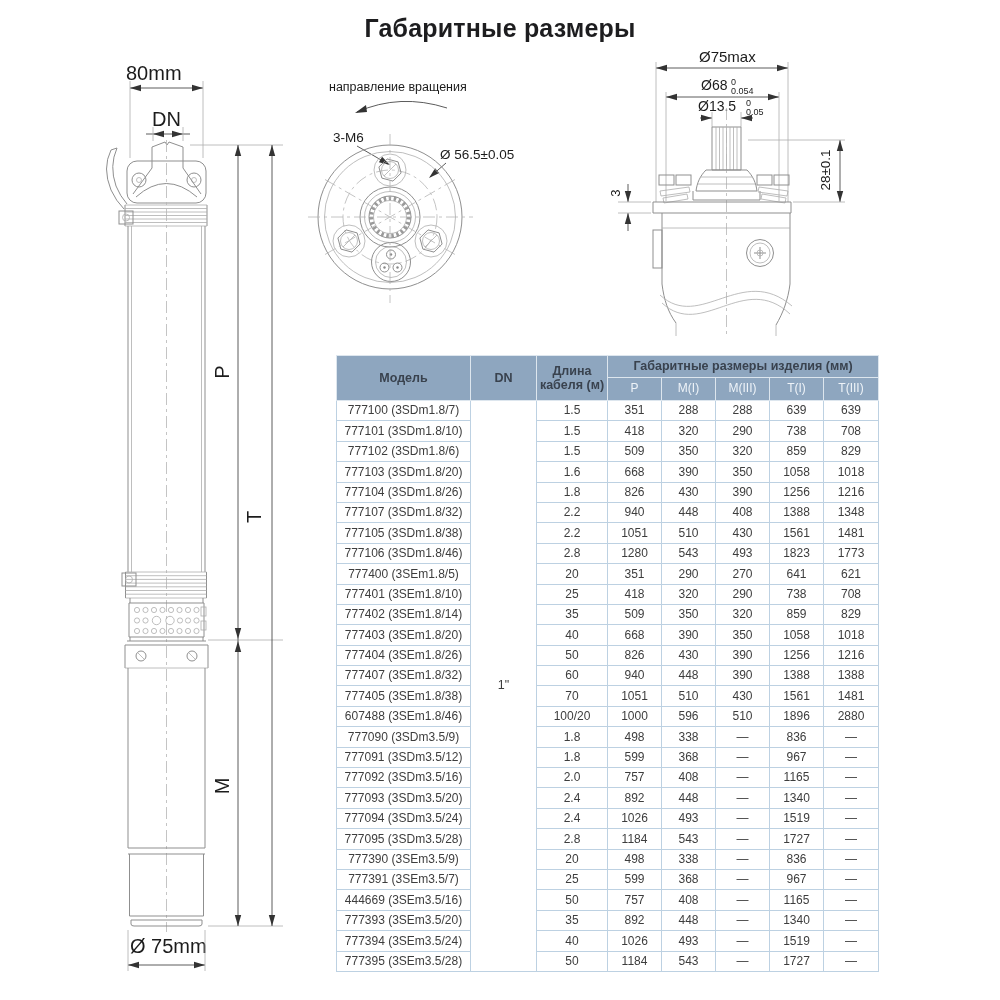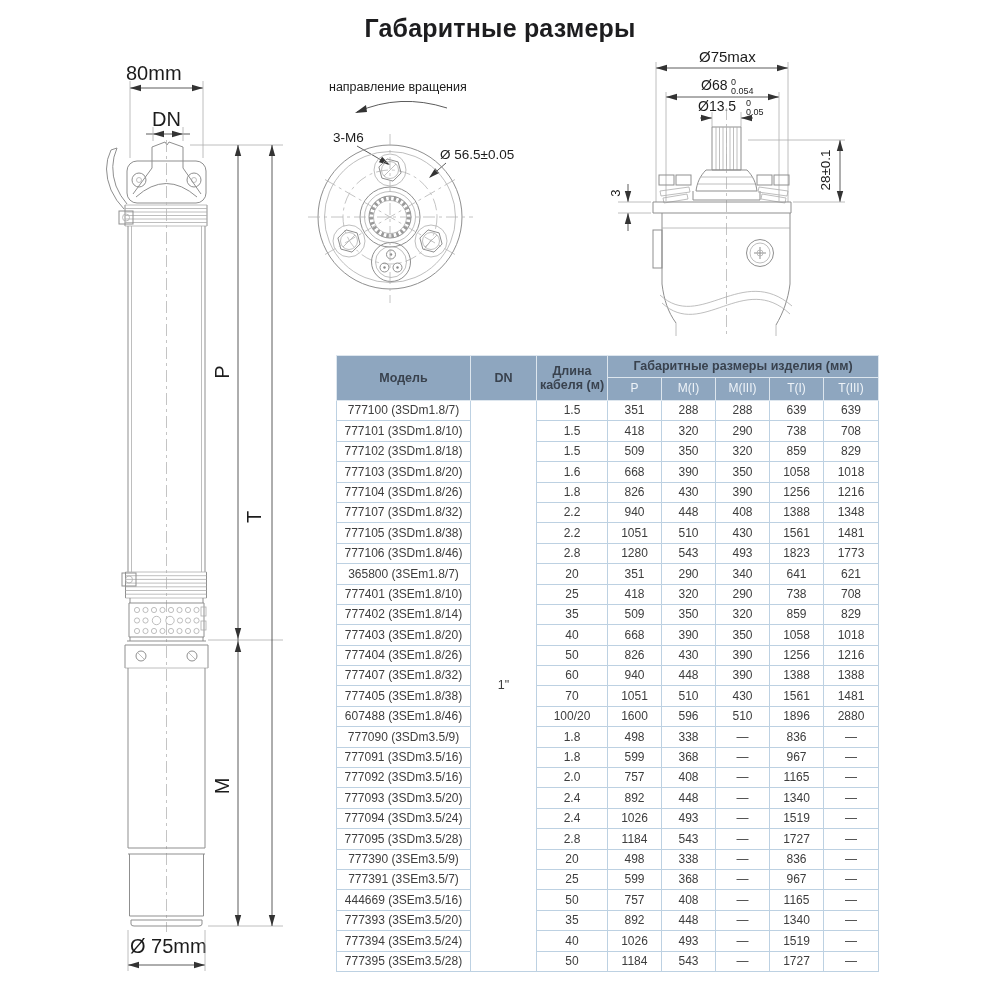--- a/index.html
+++ b/index.html
@@ -380,21 +380,21 @@
         <tr>
           <td>777101 (3SDm1.8/10)</td>
           <td>1.5</td>
           <td>418</td>
           <td>320</td>
           <td>290</td>
           <td>738</td>
           <td>708</td>
         </tr>
         <tr>
-          <td>777102 (3SDm1.8/18)</td>
+          <td>777102 (3SDm1.8/6)</td>
           <td>1.5</td>
           <td>509</td>
           <td>350</td>
           <td>320</td>
           <td>859</td>
           <td>829</td>
         </tr>
         <tr>
           <td>777103 (3SDm1.8/20)</td>
           <td>1.6</td>
@@ -434,25 +434,25 @@
         <tr>
           <td>777106 (3SDm1.8/46)</td>
           <td>2.8</td>
           <td>1280</td>
           <td>543</td>
           <td>493</td>
           <td>1823</td>
           <td>1773</td>
         </tr>
         <tr>
-          <td>365800 (3SEm1.8/7)</td>
+          <td>777400 (3SEm1.8/5)</td>
           <td>20</td>
           <td>351</td>
           <td>290</td>
-          <td>340</td>
+          <td>270</td>
           <td>641</td>
           <td>621</td>
         </tr>
         <tr>
           <td>777401 (3SEm1.8/10)</td>
           <td>25</td>
           <td>418</td>
           <td>320</td>
           <td>290</td>
           <td>738</td>
@@ -499,37 +499,37 @@
           <td>70</td>
           <td>1051</td>
           <td>510</td>
           <td>430</td>
           <td>1561</td>
           <td>1481</td>
         </tr>
         <tr>
           <td>607488 (3SEm1.8/46)</td>
           <td>100/20</td>
-          <td>1600</td>
+          <td>1000</td>
           <td>596</td>
           <td>510</td>
           <td>1896</td>
           <td>2880</td>
         </tr>
         <tr>
           <td>777090 (3SDm3.5/9)</td>
           <td>1.8</td>
           <td>498</td>
           <td>338</td>
           <td>—</td>
           <td>836</td>
           <td>—</td>
         </tr>
         <tr>
-          <td>777091 (3SDm3.5/16)</td>
+          <td>777091 (3SDm3.5/12)</td>
           <td>1.8</td>
           <td>599</td>
           <td>368</td>
           <td>—</td>
           <td>967</td>
           <td>—</td>
         </tr>
         <tr>
           <td>777092 (3SDm3.5/16)</td>
           <td>2.0</td>

